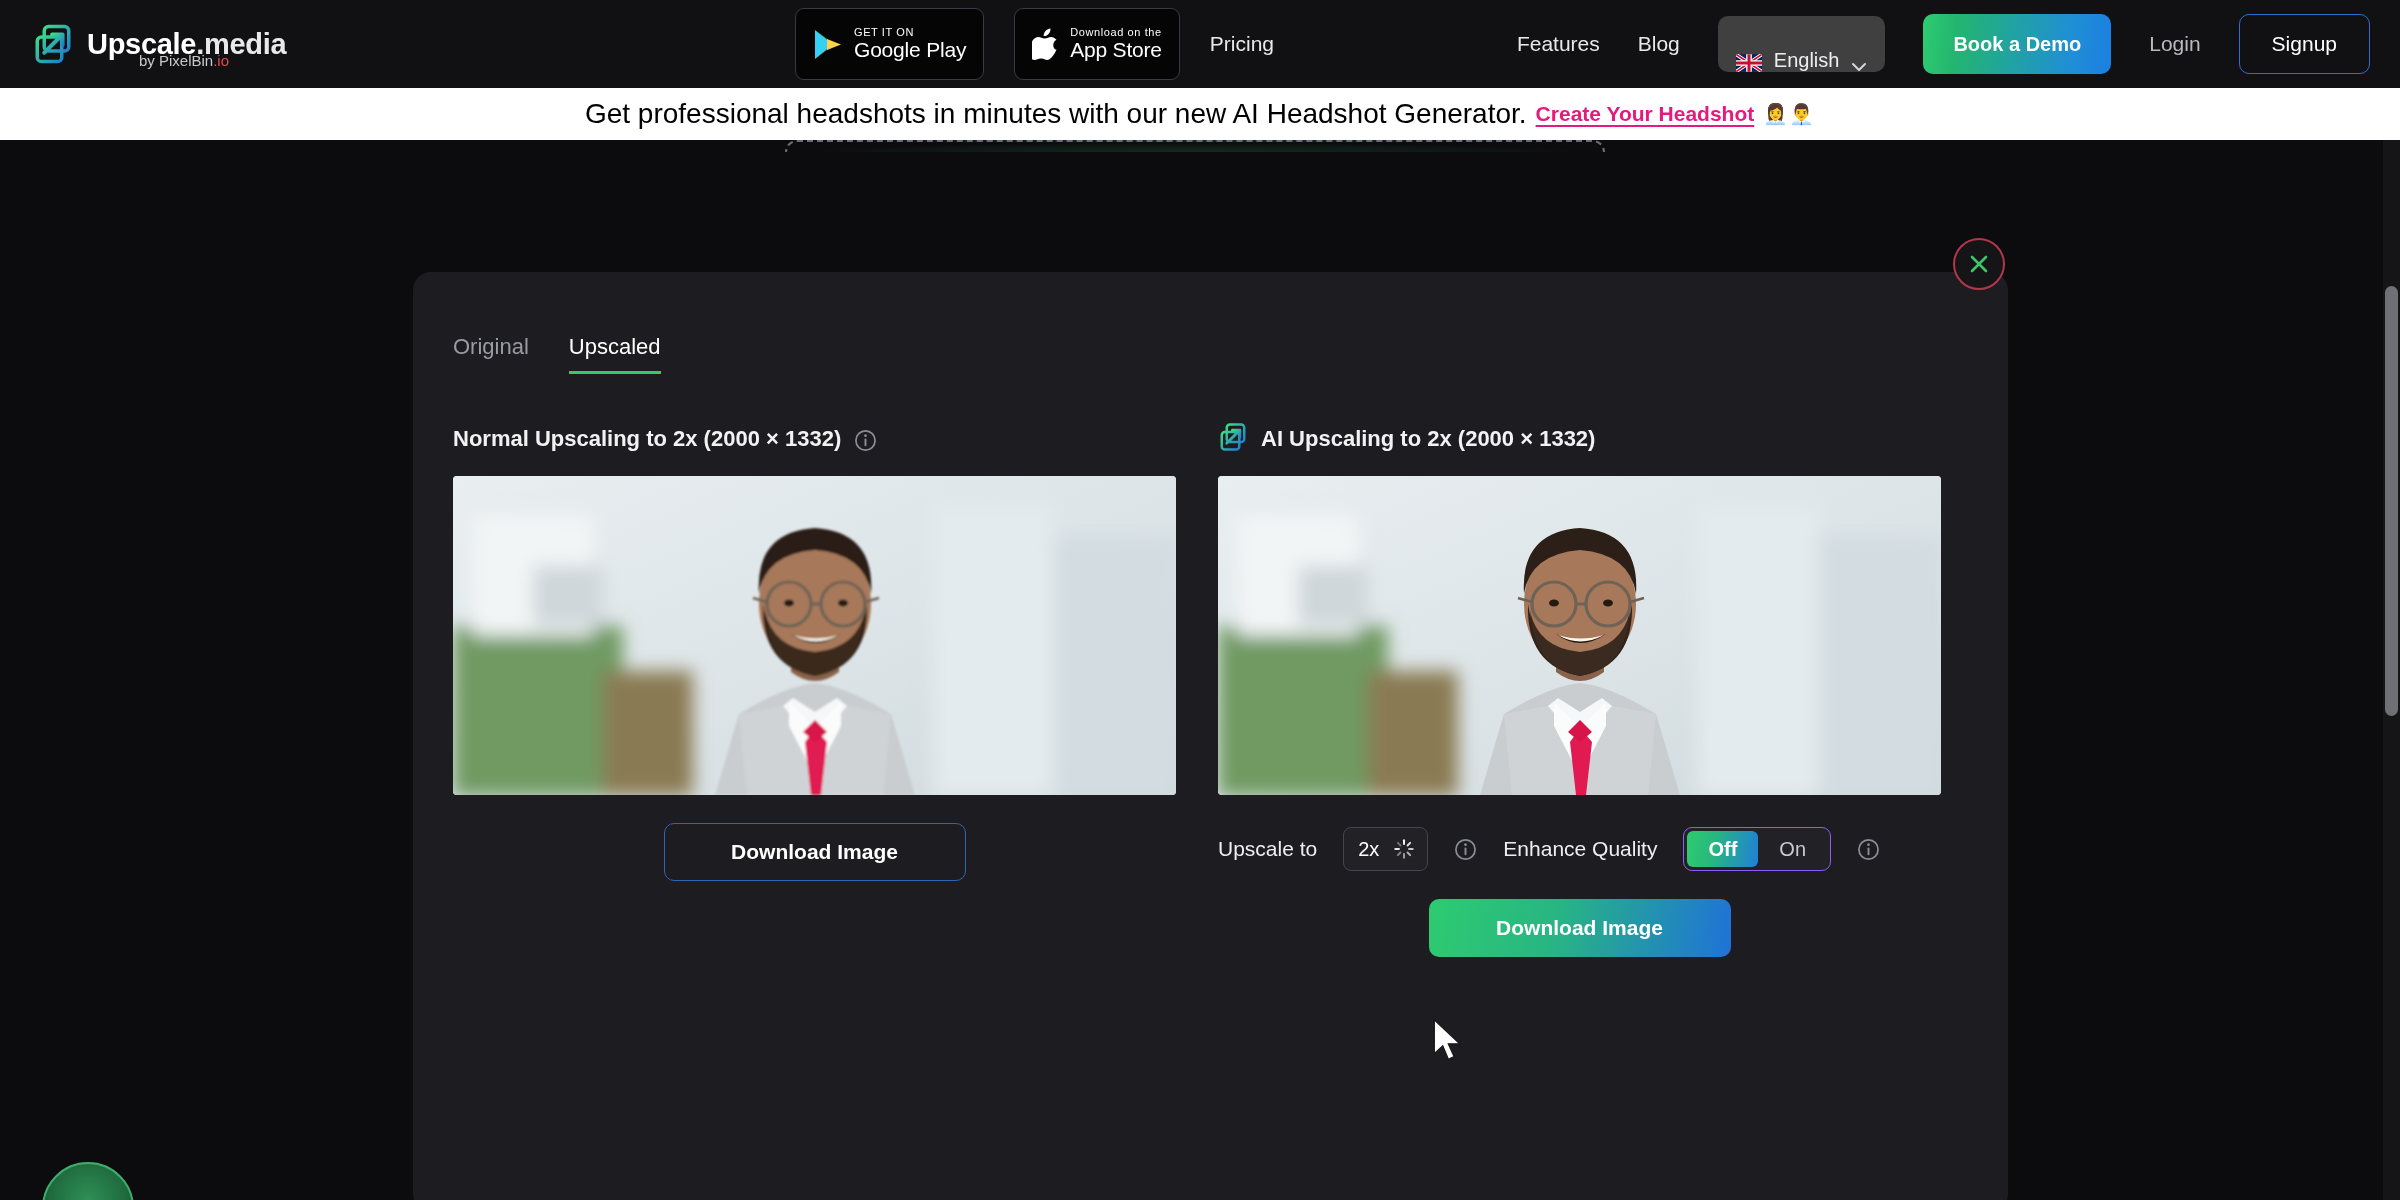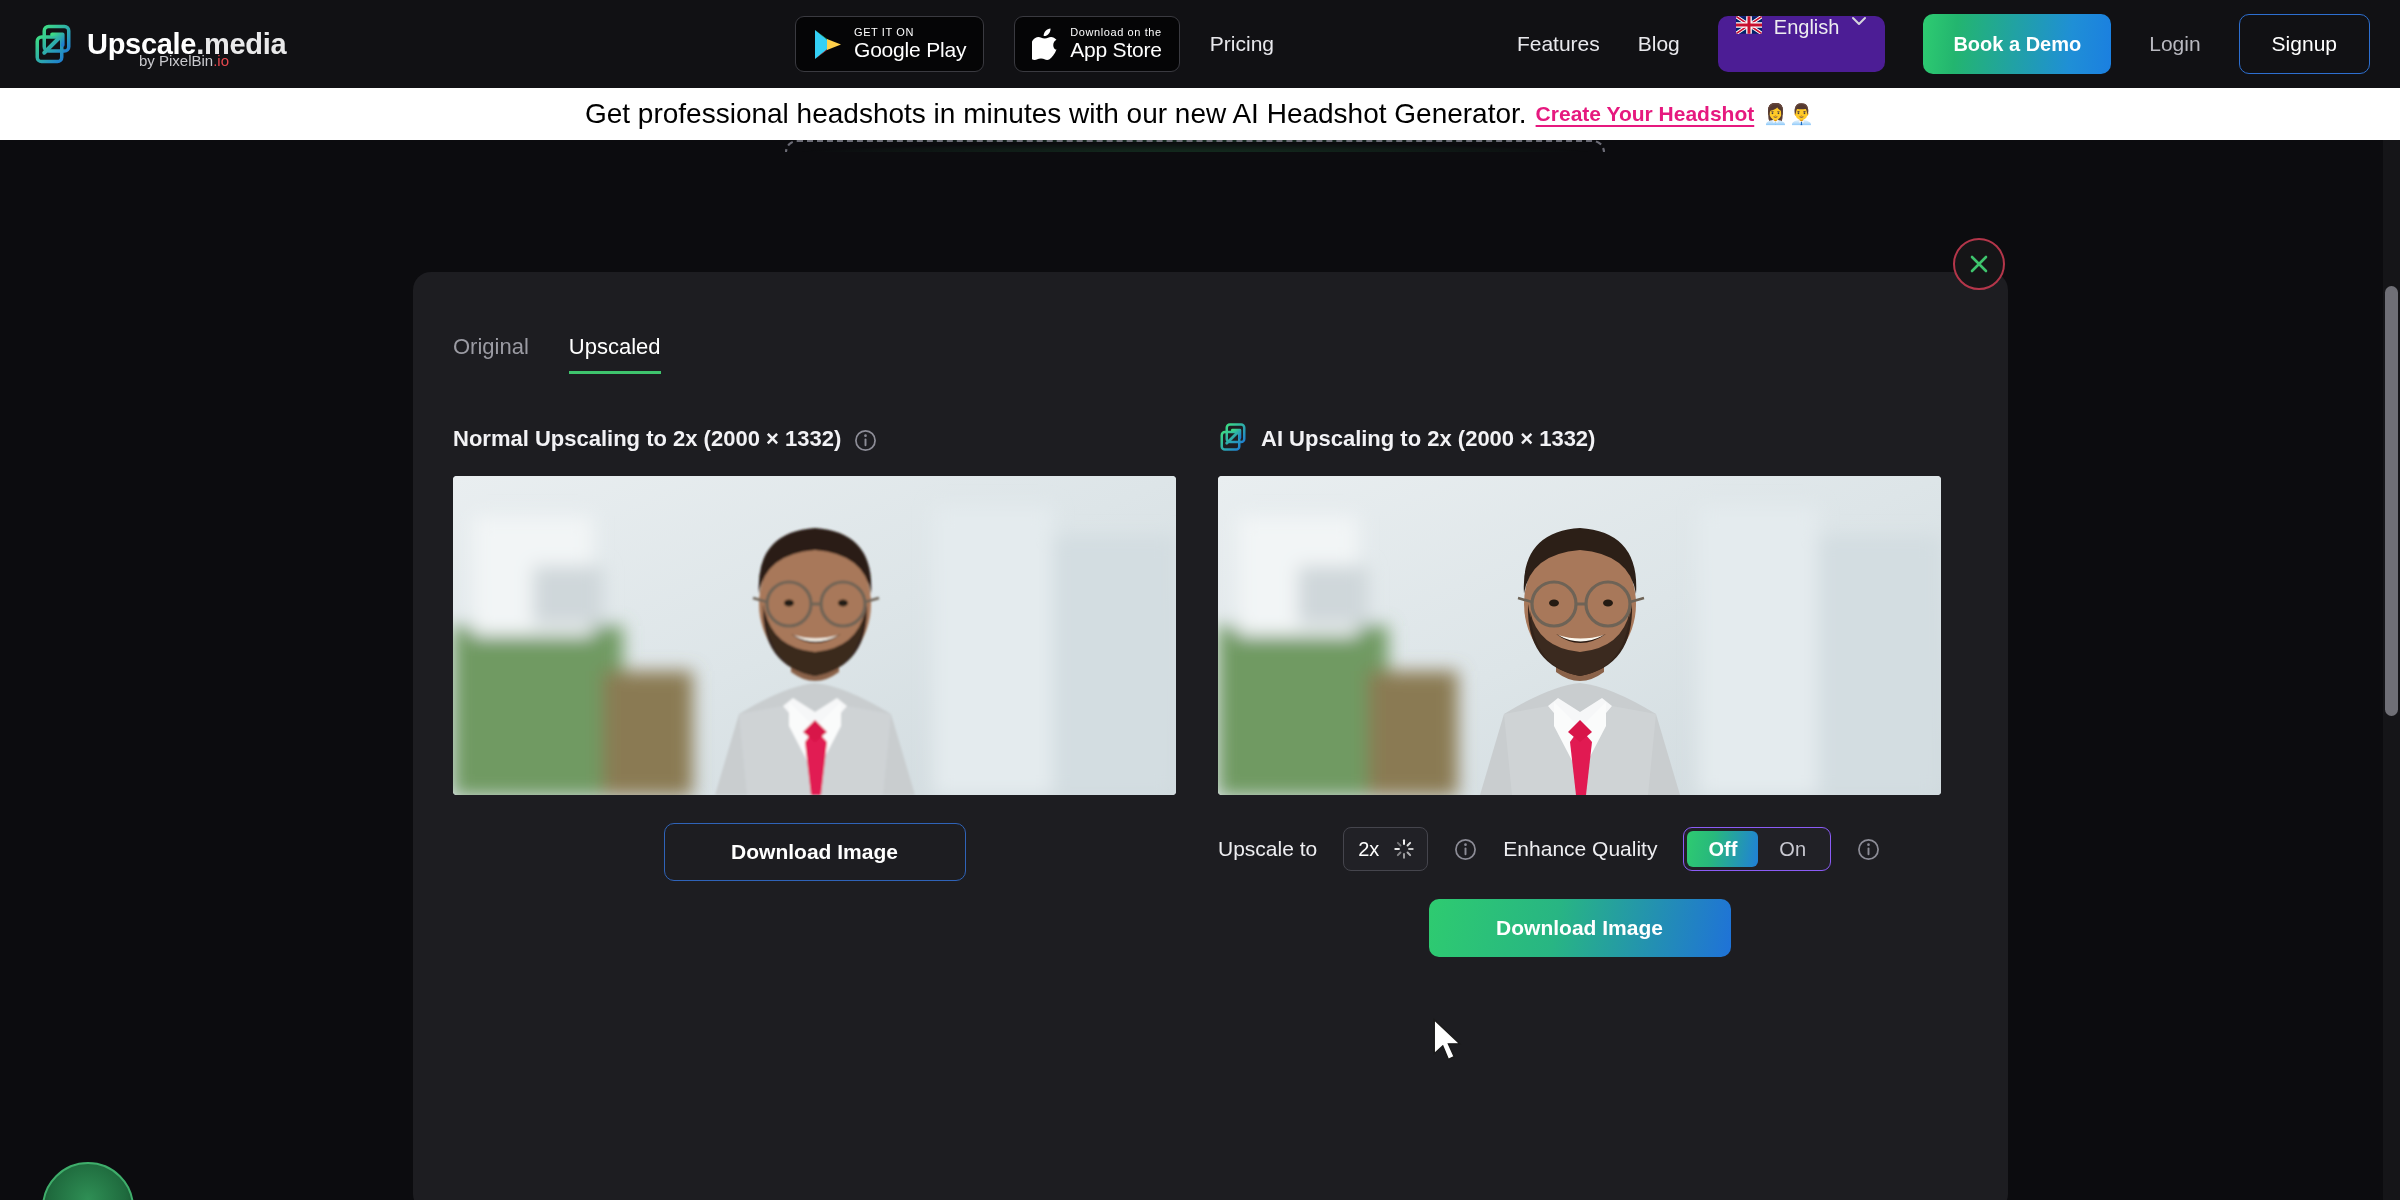--- a/index.html
+++ b/index.html
@@ -24,35 +24,35 @@
   .brand-title .dot-media { color: #e9e9ea; }
   .brand-sub { font-size: 15px; color: #c9c9cd; margin-top: 5px; margin-left: 54px; white-space: nowrap; }
   .brand-sub .io { color: #e5484d; }
   .brand-wrap { display:flex; flex-direction: column; }
 
   .nav-center {
     position: absolute; left: 795px; top: 0; height: 88px;
     display: flex; align-items: center; gap: 30px;
   }
   .store-badge {
-    height: 56px; border-radius: 9px; background: #050506;
+    height: 72px; border-radius: 9px; background: #050506;
     border: 1px solid #3a3a40;
     display: flex; align-items: center; gap: 11px; padding: 0 17px;
     cursor: pointer;
   }
   .store-badge .st-txt { display: flex; flex-direction: column; line-height: 1.05; }
   .store-badge .st-small { font-size: 11px; color: #ffffff; letter-spacing: .6px; }
   .store-badge .st-big { font-size: 21px; color: #ffffff; font-weight: 500; letter-spacing: -.2px; }
 
   .nav-link {
     font-size: 21px; color: #e8e8ec; cursor: pointer; white-space: nowrap;
   }
   .lang-pill {
-    display: flex; align-items: flex-start; gap: 12px;
-    background: #4c1d95; border-radius: 10px; height: 56px; padding: 0 18px;
+    display: flex; align-items: flex-end; gap: 12px;
+    background: #404040; border-radius: 10px; height: 56px; padding: 0 18px;
     cursor: pointer;
   }
   .lang-pill .lang-label { font-size: 20px; color: #ededf0; }
   .flag { width: 26px; height: 18px; border-radius: 2px; flex: none; }
   .chev { width: 16px; height: 10px; }
 
   .btn-demo {
     height: 60px; padding: 0 30px; border-radius: 10px;
     background: linear-gradient(95deg,#2ecc71 0%, #23b56f 18%, #1f8fd6 78%, #1b7fe0 100%);
     color: #fff; font-size: 20px; font-weight: 700;

